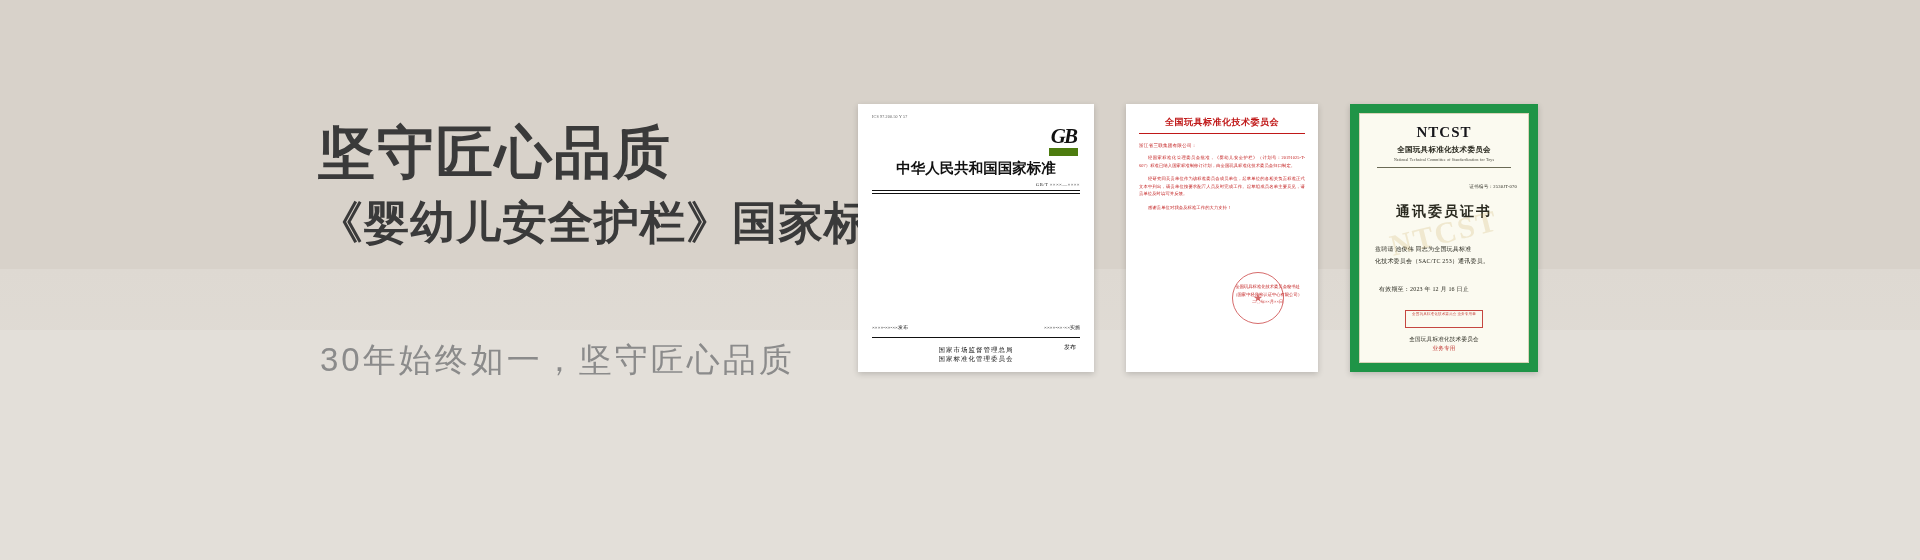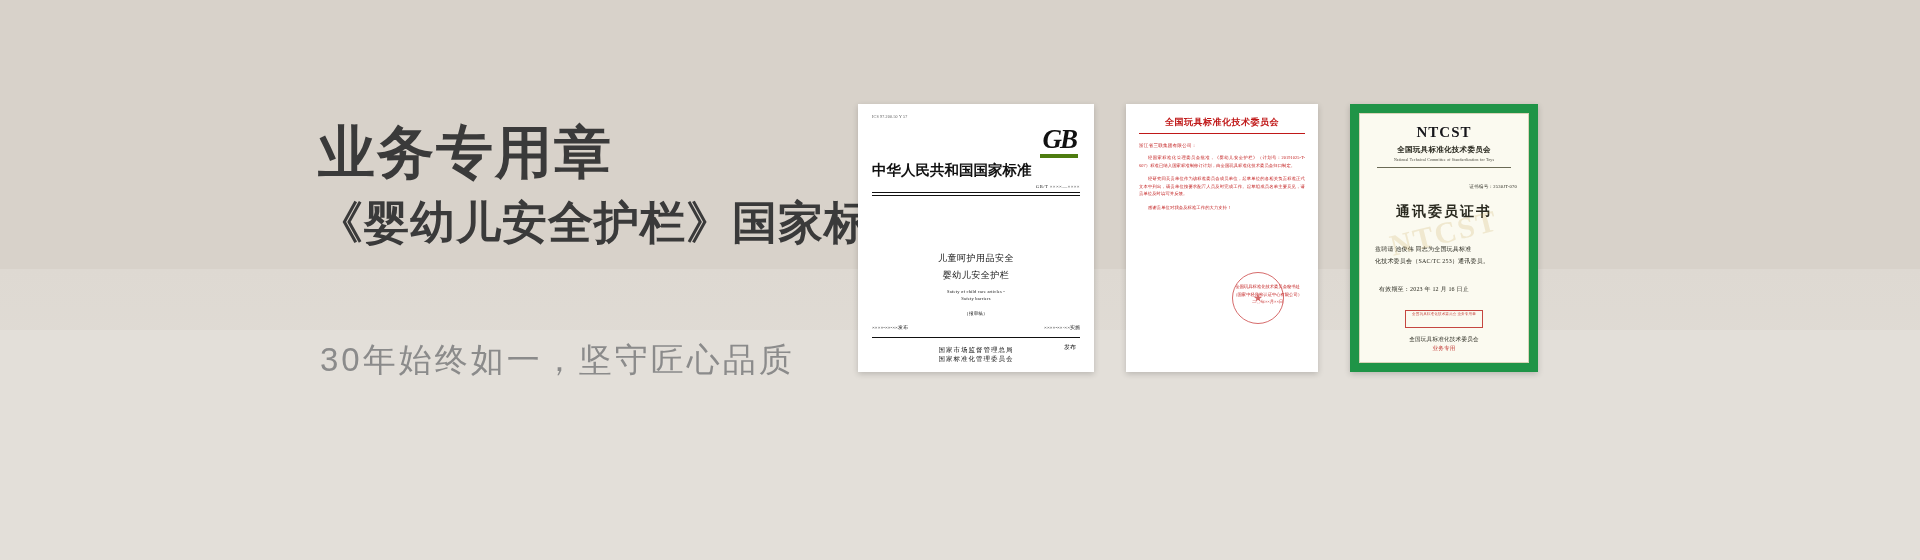--- a/index.html
+++ b/index.html
@@ -89,32 +89,32 @@
     line-height: 1.5;
     letter-spacing: .2px;
   }
   .gb-logo-row {
     display: flex;
     justify-content: flex-end;
     margin-top: 6px;
     margin-right: 2px;
   }
   .gb-logo {
-    font-size: 27px;
+    font-size: 21px;
     font-weight: bold;
     font-style: italic;
     letter-spacing: -2px;
     color: #111;
-    border-bottom: 4px solid #4d7c0f;
+    border-bottom: 8px solid #4d7c0f;
     line-height: 1;
     padding: 0 2px 1px 2px;
   }
   .gb-title {
     margin-top: 3px;
-    text-align: left;
+    text-align: center;
     font-size: 14.5px;
     font-weight: bold;
     color: #111;
     letter-spacing: 0px;
     white-space: nowrap;
   }
   .gb-code {
     margin-top: 4px;
     text-align: right;
     font-size: 5px;
@@ -347,43 +347,36 @@
     pointer-events: none;
   }
 </style>
 </head>
 <body>
 
 <div class="banner">
   <div class="bg-lower"></div>
 
   <div class="headline-block">
-    <div class="headline-main">业务专用章</div>
+    <div class="headline-main">坚守匠心品质</div>
     <div class="headline-sub">《婴幼儿安全护栏》国家标准</div>
   </div>
   <div class="tagline">30年始终如一，坚守匠心品质</div>
 
   <div class="certs">
 
     <div class="cert cert-gb">
       <div class="gb-topline">ICS 97.200.50
 Y 57</div>
       <div class="gb-logo-row">
         <span class="gb-logo">GB</span>
       </div>
       <div class="gb-title">中华人民共和国国家标准</div>
       <div class="gb-code">GB/T ××××—××××</div>
       <div class="gb-rule"></div>
-      <div class="gb-center">
-        <div class="l1">儿童呵护用品安全</div>
-        <div class="l2">婴幼儿安全护栏</div>
-        <div class="l3">Safety of child care articles -</div>
-        <div class="l4">Safety barriers</div>
-        <div class="l5">（报审稿）</div>
-      </div>
       <div class="gb-dates">
         <span>××××-××-××发布</span>
         <span>××××-××-××实施</span>
       </div>
       <div class="gb-bottom-rule"></div>
       <div class="gb-issue">发布</div>
       <div class="gb-publisher">
         <div>国家市场监督管理总局</div>
         <div>国家标准化管理委员会</div>
       </div>

